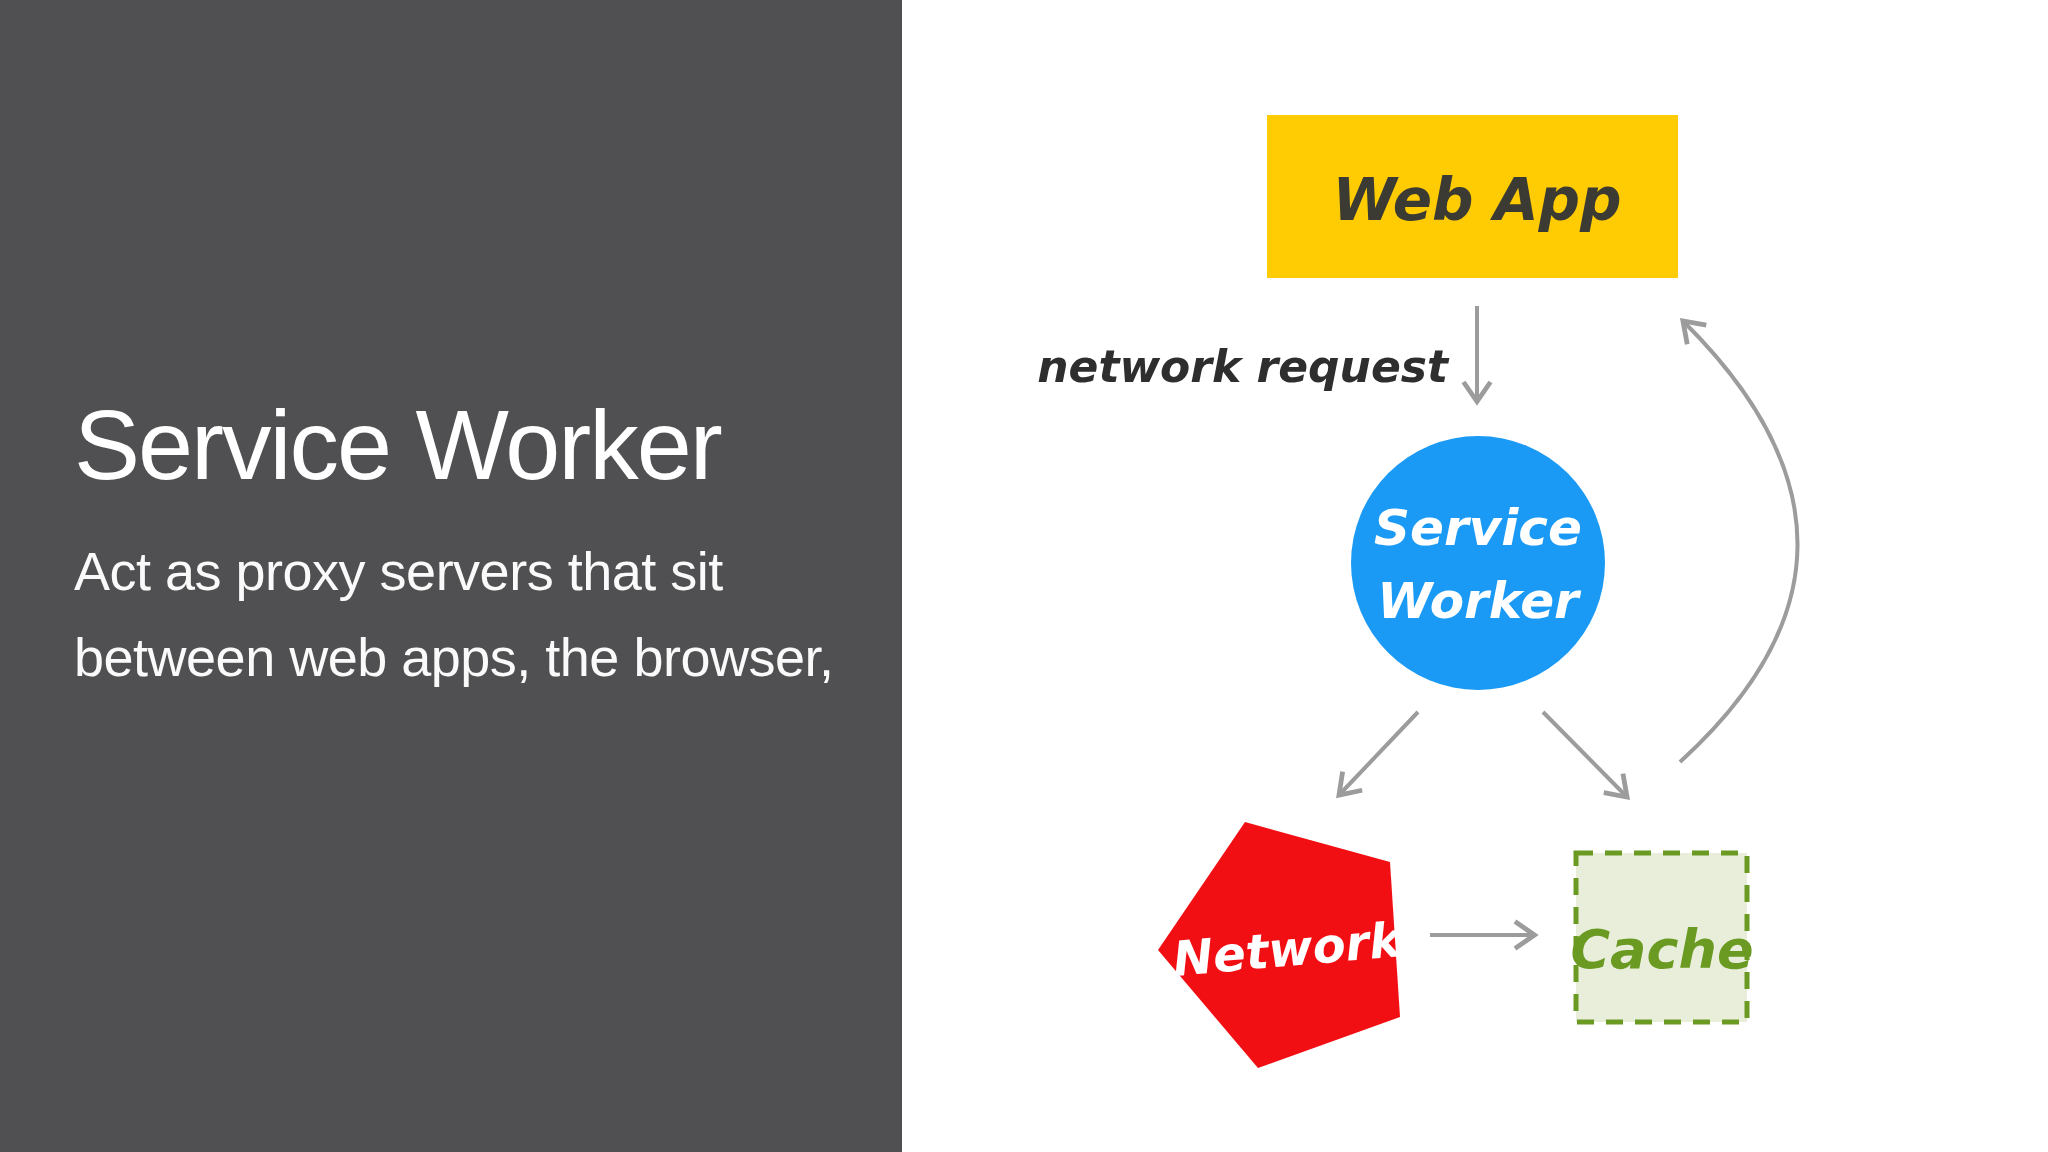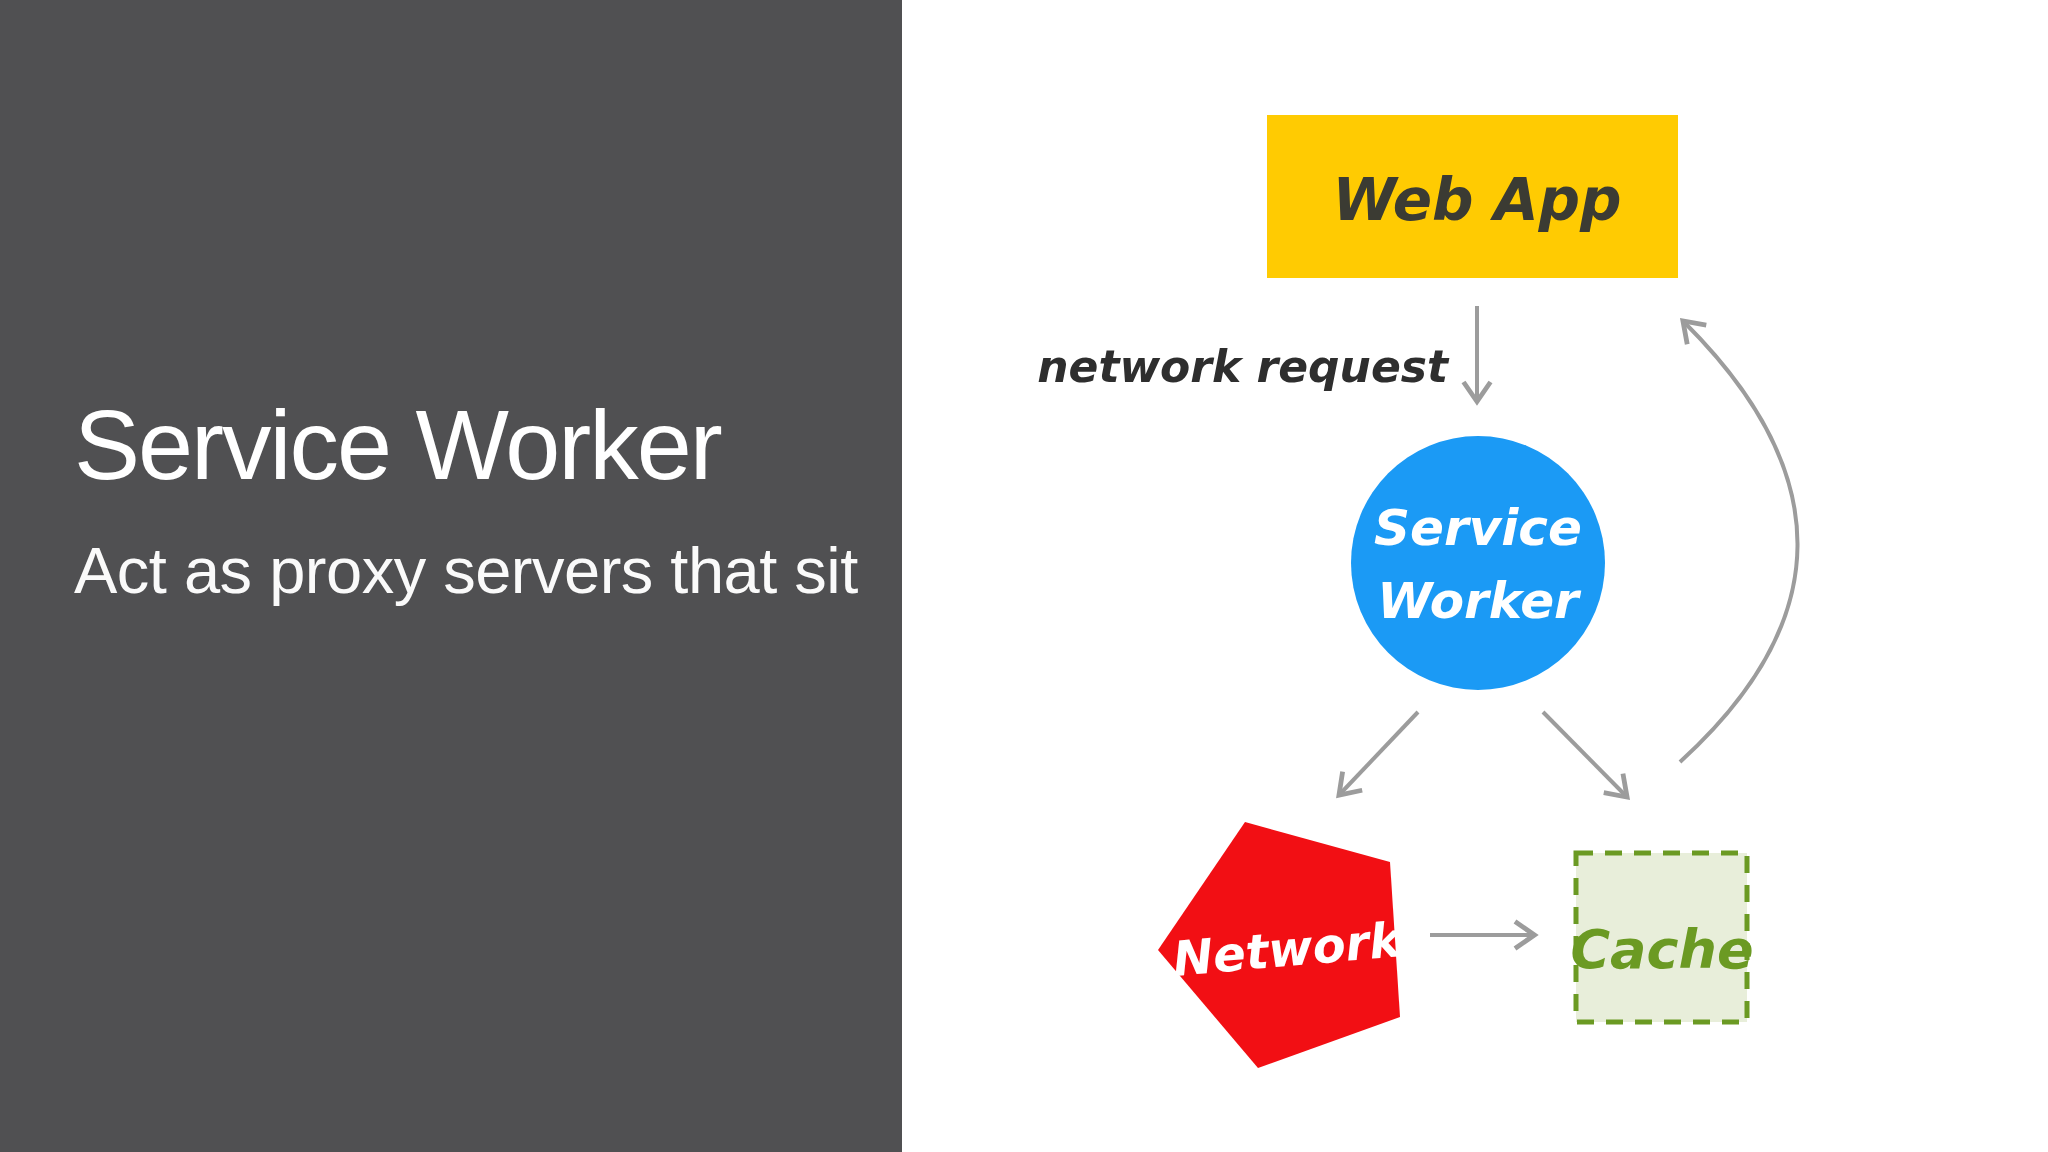--- a/index.html
+++ b/index.html
@@ -26,21 +26,21 @@
     font-weight: 300;
     letter-spacing: -2px;
     white-space: nowrap;
     font-family: "Liberation Sans", sans-serif;
     text-align: center;
   }
   .slide-body {
     position: absolute;
     left: 74px; top: 528px;
     color: #fafafa;
-    font-size: 65px;
+    font-size: 54px;
     font-weight: 300;
     line-height: 86px;
     letter-spacing: -0.5px;
     white-space: nowrap;
   }
   .diagram-svg {
     position: absolute;
     left: 0; top: 0;
     width: 2048px;
     height: 1152px;
@@ -53,20 +53,21 @@
 </style>
 </head>
 <body>
 
 <div class="slide">
 
   <div class="left-panel">
     <h1 class="slide-title">Service Worker</h1>
     <div class="slide-body">
       <div>Act as proxy servers that sit</div>
+      <div>between web apps, the browser,</div>
     </div>
   </div>
 
   <svg class="diagram-svg" viewBox="0 0 2048 1152">
     <defs>
       <marker id="arrowhead" viewBox="0 0 12 12" refX="8.5" refY="6" markerWidth="9" markerHeight="9" orient="auto-start-reverse">
         <path d="M2.5 1.5 L9 6 L2.5 10.5" fill="none" stroke="#9C9C9C" stroke-width="1.6"></path>
       </marker>
     </defs>
 

